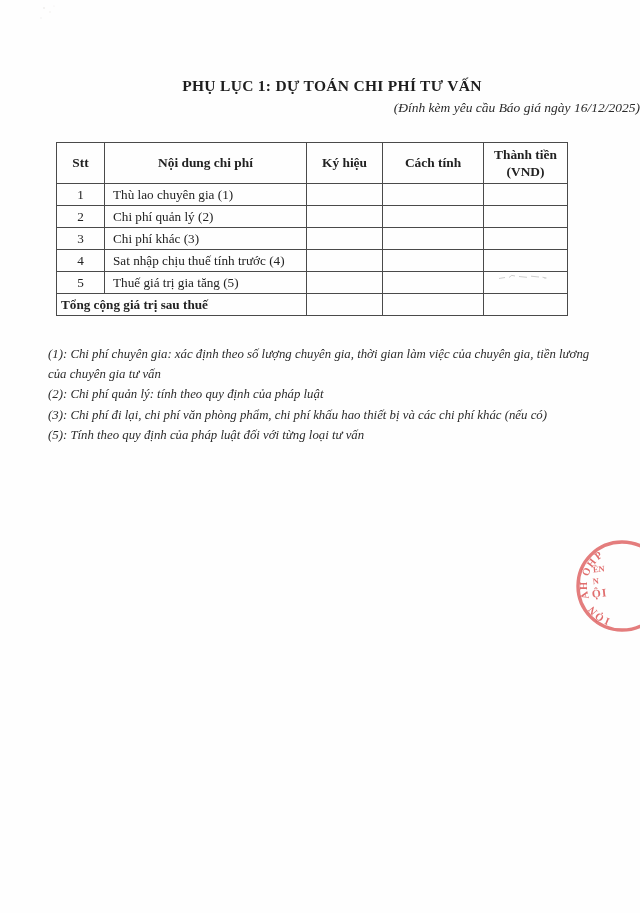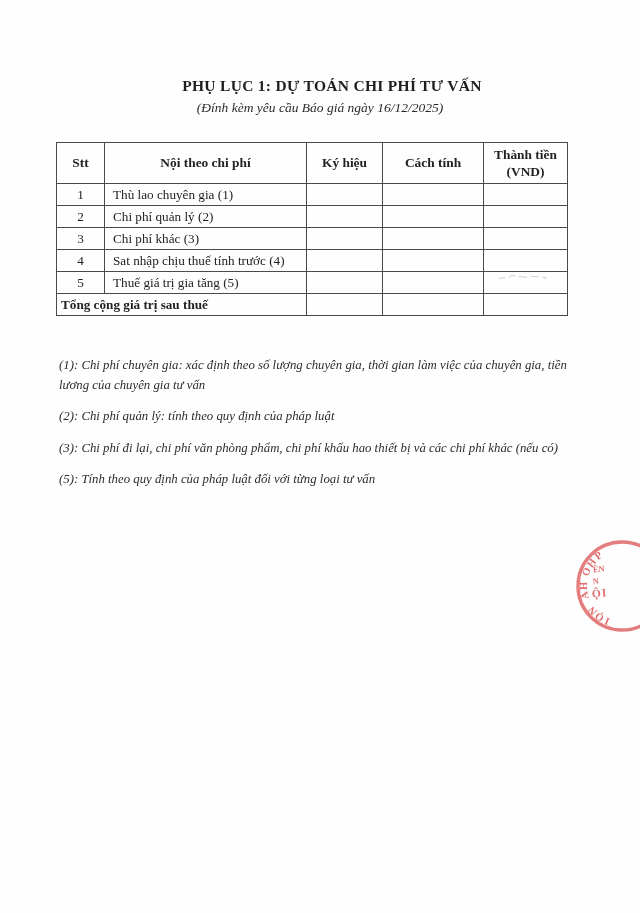--- a/index.html
+++ b/index.html
@@ -9,21 +9,21 @@
     font-family:"Liberation Serif", serif; color:#262626;
   }
   .doc-title {
     position:absolute; top:77px; left:0; width:100%;
     text-align:center; font-weight:bold; font-size:15.5px; letter-spacing:.3px;
     color:#1e1e1e;
     padding-left:12px;
   }
   .doc-subtitle {
     position:absolute; top:100px; left:0; width:100%;
-    text-align:center; font-style:italic; font-size:13.5px; color:#2a2a2a;
+    text-align:right; font-style:italic; font-size:13.5px; color:#2a2a2a;
   }
   table.cost-table {
     position:absolute; left:56px; top:142px; width:511px;
     border-collapse:collapse; table-layout:fixed;
     font-size:13.2px; color:#222;
   }
   .cost-table th, .cost-table td {
     border:1px solid #4a4a4a; padding:0 2px; vertical-align:middle;
     overflow:hidden;
   }
@@ -33,21 +33,21 @@
   }
   .cost-table td { height:21px; }
   .cell-stt { text-align:center; }
   .cell-label { padding-left:8px !important; white-space:nowrap; }
   .total-row td { font-weight:bold; }
   .total-label { padding-left:4px !important; white-space:nowrap;margin-left:28px; }
   .notes {
     position:absolute; left:47px; top:344px; width:553px;
     font-style:italic; font-size:12.8px; line-height:19.5px; color:#2b2b2b;
   }
-  .notes p { margin:12px; }
+  .notes p { margin:1px; }
   .stamp-wrap { position:absolute; left:552px; top:516px; width:140px; height:140px; }
   .pencil-mark { position:absolute; left:498px; top:271px; width:52px; height:10px; }
   .scan-specks { position:absolute; left:36px; top:2px; width:30px; height:22px; }
 </style>
 </head>
 <body>
 
 <div class="page">
 
   <svg class="scan-specks" viewBox="0 0 30 22">
@@ -64,21 +64,21 @@
     <colgroup>
       <col style="width:48px">
         <col style="width:202px">
         <col style="width:76px">
       <col style="width:101px">
         <col style="width:84px">
     </colgroup>
     <tbody>
         <tr>
       <th>Stt</th>
-      <th>Nội theo chi phí</th>
+      <th>Nội dung chi phí</th>
       <th>Ký hiệu</th>
       <th>Cách tính</th>
       <th>Thành tiền (VND)</th>
     </tr>
     <tr>
       <td class="cell-stt">1</td>
       <td class="cell-label">Thù lao chuyên gia (1)</td>
       <td></td>
       <td></td>
       <td></td>

